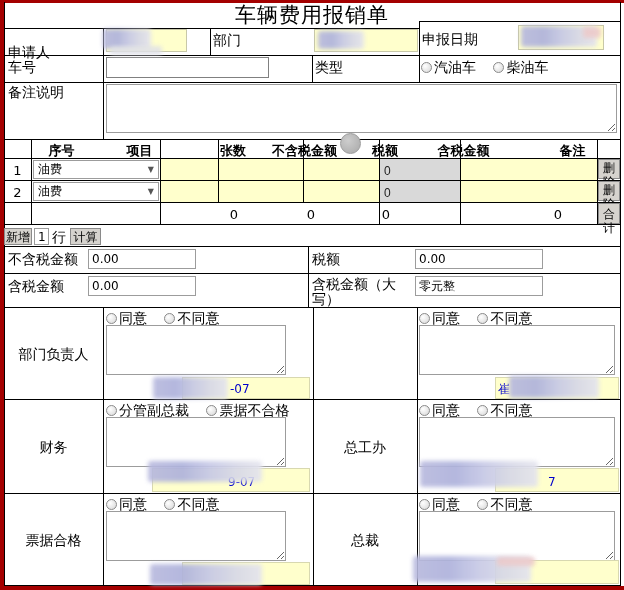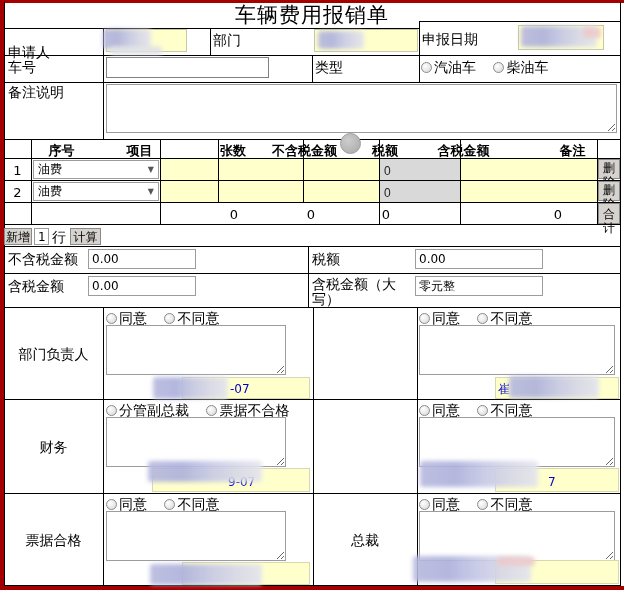--- a/index.html
+++ b/index.html
@@ -183,20 +183,21 @@
   <span class="rgroup" style="left:106px;top:403px;">
     <span class="opt"><span class="radio"></span><span>分管副总裁</span></span>
     <span class="opt"><span class="radio"></span><span>票据不合格</span></span>
   </span>
   <textarea class="ta" style="left: 106px; top: 417px; width: 180px; height: 50px;"></textarea>
   <div class="sig" style="left:152px;top:468px;width:158px;height:24px;padding-left:75px;">
       <span>9-07</span>
     </div>
   <div class="blur" style="left:148px;top:461px;width:114px;height:21px;"></div>
 
+  <span class="lbl ctr" style="left:313px;top:439px;width:104px;">总工办</span>
   <span class="rgroup" style="left:419px;top:403px;">
     <span class="opt"><span class="radio"></span><span>同意</span></span>
     <span class="opt"><span class="radio"></span><span>不同意</span></span>
   </span>
   <textarea class="ta" style="left: 419px; top: 417px; width: 196px; height: 50px;"></textarea>
   <div class="sig" style="left:495px;top:468px;width:124px;height:24px;padding-left:52px;">
       <span>7</span>
     </div>
   <div class="blur" style="left:420px;top:461px;width:118px;height:26px;"></div>
 

